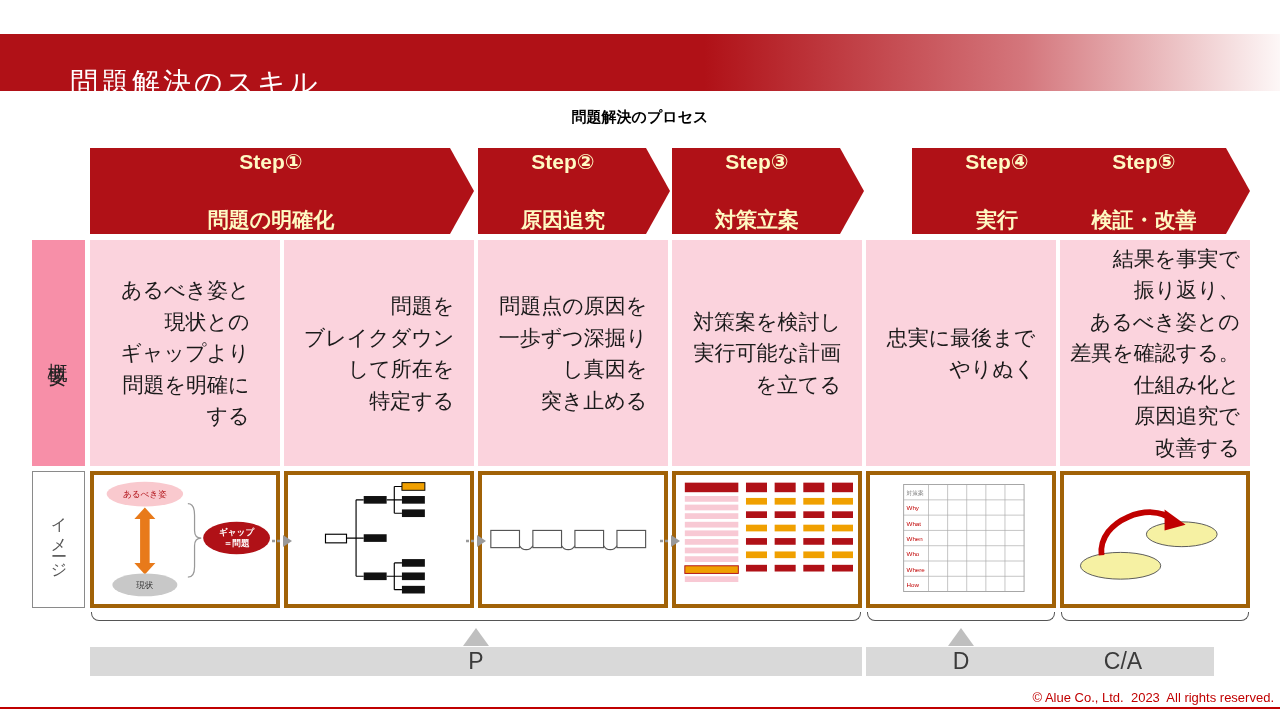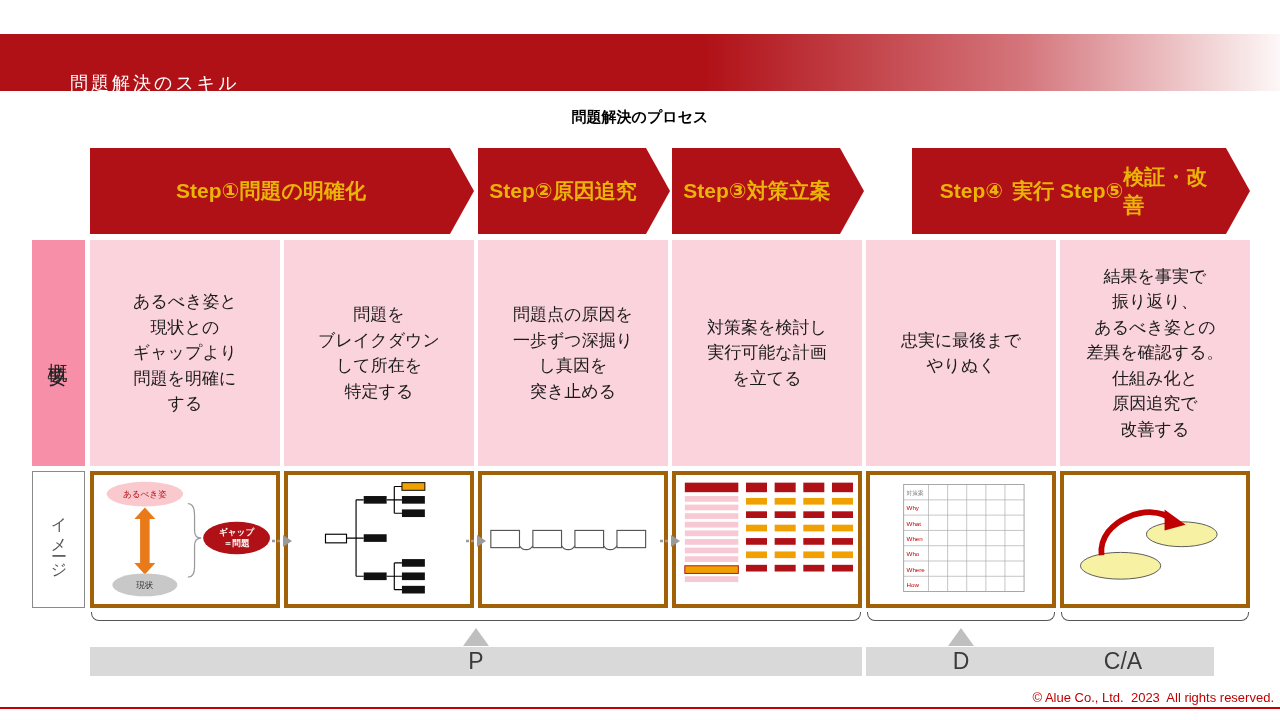--- a/index.html
+++ b/index.html
@@ -3,47 +3,47 @@
 <meta charset="utf-8">
 <style>
   html,body{margin:0;padding:0;background:#fff;}
   .canvas{position:relative;width:1280px;height:720px;background:#fff;overflow:hidden;
           font-family:"Liberation Sans","DejaVu Sans",sans-serif;color:#1a1a1a;}
 
   
   .title-bar{position:absolute;left:0;top:34px;width:1280px;height:57px;
     background:linear-gradient(to right,#b01117 0%,#b01117 55%,#d4767c 80%,#fdf7f7 100%);
     display:flex;align-items:center;}
-  .title-bar .t{color:#fff;font-size:18px;letter-spacing:3px;margin-left:70px;margin-top:40px;}
+  .title-bar .t{color:#fff;font-size:28px;letter-spacing:3px;margin-left:70px;margin-top:40px;}
 
   .subtitle{position:absolute;left:0;top:108px;width:1280px;text-align:center;
     font-size:15px;font-weight:bold;color:#000;}
 
   
-  .step{position:absolute;top:148px;height:86px;background:#b01117;color:#eab308;
-    display:flex;justify-content:center;align-items:center;
+  .step{position:absolute;top:148px;height:86px;background:#b01117;color:#fef9c3;
+    display:flex;flex-direction:column;justify-content:space-between;align-items:center;
     font-weight:bold;font-size:21px;line-height:1.35;box-sizing:border-box;padding-right:22px;
     clip-path:polygon(0 0,calc(100% - 24px) 0,100% 50%,calc(100% - 24px) 100%,0 100%);}
   .s1{left:90px;width:384px;}
   .s2{left:478px;width:192px;}
   .s3{left:672px;width:192px;}
   .s4{left:912px;width:192px;gap:9px;}
   .s5{left:1060px;width:190px;}
 
   
   .side-label{position:absolute;left:32px;width:53px;display:flex;align-items:center;justify-content:center;
     writing-mode:vertical-rl;text-orientation:upright;letter-spacing:6px;}
   .lab-ov{top:240px;height:226px;background:#f78fa8;font-size:20px;color:#222;}
   .lab-img{top:471px;height:137px;background:#fff;border:1px solid #8a8a8a;box-sizing:border-box;
     font-size:16px;letter-spacing:3px;color:#555;}
 
   
   .ov{position:absolute;top:240px;height:226px;width:190px;background:#fbd3dd;
-    display:flex;align-items:center;justify-content:center;text-align:center;
-    font-size:17px;line-height:1.5;white-space:pre-line;}
+    display:flex;align-items:center;justify-content:center;text-align:right;
+    font-size:21px;line-height:1.5;white-space:pre-line;}
   .c1{left:90px;} .c2{left:284px;} .c3{left:478px;} .c4{left:672px;} .c5{left:866px;} .c6{left:1060px;}
 
   
   .imgbox{position:absolute;top:471px;height:137px;width:190px;background:#fff;
     border:4px solid #a16207;box-sizing:border-box;}
   .imgbox svg{width:100%;height:100%;display:block;}
   .flow-arrow{position:absolute;top:533px;width:20px;height:12px;z-index:3;}
   .fa1{left:272px;} .fa2{left:466px;} .fa3{left:660px;}
 
   

